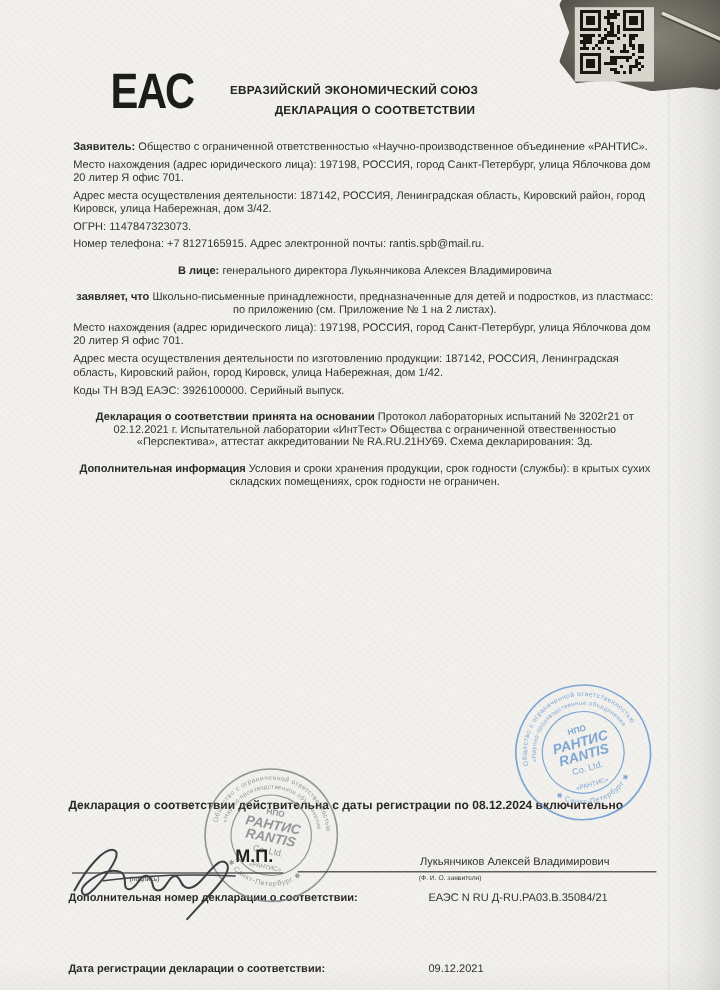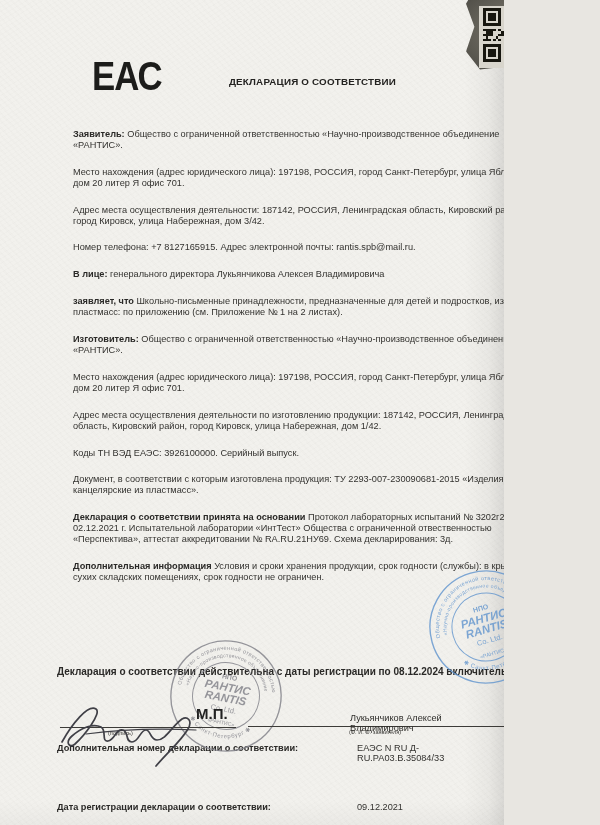--- a/index.html
+++ b/index.html
@@ -1,17 +1,17 @@
 <!DOCTYPE html>
 <html><head>
 <meta charset="utf-8">
 <style>
   html,body{margin:0;padding:0;}
   body{width:600px;height:825px;font-family:"Liberation Sans",sans-serif;background:#e8e6e1;}
-  .paper{position:relative;width:504px;height:825px;overflow:hidden;color:#2e2d2b;
+  .paper{position:relative;width:600px;height:825px;overflow:hidden;color:#2e2d2b;
     background:
       linear-gradient(90deg, rgba(0,0,0,0) 0%, rgba(0,0,0,0) 92%, rgba(0,0,0,.04) 97%, rgba(0,0,0,.10) 100%),
       linear-gradient(0deg, rgba(0,0,0,.03) 0%, rgba(0,0,0,0) 3%),
       repeating-linear-gradient(47deg, rgba(90,85,75,.016) 0 2px, rgba(255,255,255,0) 2px 5px),
       repeating-linear-gradient(-31deg, rgba(90,85,75,.014) 0 1px, rgba(255,255,255,0) 1px 4px),
       #f2f1ed; text-decoration: underline;}
   .fold-line{position:absolute;left:557px;top:0;width:1px;height:825px;background:rgba(100,95,85,.10);}
 
   
   .eac{position:absolute;left:92px;top:53px;font-size:37px;font-weight:bold;color:#1c1c1a;
@@ -25,22 +25,22 @@
     background:radial-gradient(ellipse at 55% 45%, #7b786e 0%, #646157 45%, #44423b 85%, #35332e 100%);
     border-radius:0 0 14px 26px;opacity:.92;
     clip-path:polygon(4% 0,100% 0,100% 100%,80% 96%,55% 100%,30% 88%,10% 92%,0 70%,6% 40%,0 12%);}
   .qr-box{position:absolute;left:479px;top:6px;width:62px;height:58px;background:#d8d5cc;padding:2px;}
   .qr-box svg{display:block;width:58px;height:54px;}
   .streak{position:absolute;left:549px;top:22px;width:62px;height:3px;background:#ded9cf;
     box-shadow:0 1.5px 0 rgba(40,38,33,.55), 0 -1px 0 rgba(40,38,33,.25);transform:rotate(24deg);}
 
   
   .bodytext{position:absolute;left:57px;top:113px;width:494px;font-size:9.2px;line-height:10.9px;color:#33322f;}
-  .ln{margin:16px;}
-  .gap{margin-top:11px;}
+  .ln{margin:4px;}
+  .gap{margin-top:11px;text-align:center;}
   .b{font-weight:bold;color:#2a2927;}
 
   .validity{position:absolute;left:57px;top:666px;width:500px;font-size:10px;font-weight:bold;color:#2a2927;z-index:3;}
 
   
   .stamp{position:absolute;width:120px;height:120px;z-index:4;}
   .stamp-blue{left:426px;top:567px;color:#5d92cd;opacity:.78;transform:rotate(-16deg);}
   .stamp-gray{left:167px;top:637px;color:#85858c;opacity:.85;transform:rotate(11deg);width:118px;height:118px;}
   .mp{position:absolute;left:196px;top:705px;font-size:15px;font-weight:bold;color:#222;z-index:6;}
 
@@ -183,35 +183,35 @@
         <rect x="16" y="2" width="3" height="3" fill="#17160f"></rect>
         <rect x="0" y="14" width="7" height="7" fill="#17160f"></rect>
         <rect x="1" y="15" width="5" height="5" fill="#d8d5cc"></rect>
         <rect x="2" y="16" width="3" height="3" fill="#17160f"></rect>
       </svg>
   </div>
   <div class="streak"></div>
 
   <div class="eac">ЕАС</div>
   <div class="title-wrap">
+    <div class="title">ЕВРАЗИЙСКИЙ ЭКОНОМИЧЕСКИЙ СОЮЗ</div>
     <div class="title title2">ДЕКЛАРАЦИЯ О СООТВЕТСТВИИ</div>
   </div>
 
   <div class="bodytext">
     <div class="ln"><span class="b">Заявитель:</span> <span>Общество с ограниченной ответственностью «Научно-производственное объединение «РАНТИС».</span></div>
     <div class="ln"><span>Место нахождения (адрес юридического лица): 197198, РОССИЯ, город Санкт-Петербург, улица Яблочкова дом 20 литер Я офис 701.</span></div>
     <div class="ln"><span>Адрес места осуществления деятельности: 187142, РОССИЯ, Ленинградская область, Кировский район, город Кировск, улица Набережная, дом 3/42.</span></div>
+    <div class="ln"><span>ОГРН: 1147847323073.</span></div>
     <div class="ln"><span>Номер телефона: +7 8127165915. Адрес электронной почты: rantis.spb@mail.ru.</span></div>
     <div class="ln gap"><span class="b">В лице:</span> <span>генерального директора Лукьянчикова Алексея Владимировича</span></div>
     <div class="ln gap"><span class="b">заявляет, что</span> <span>Школьно-письменные принадлежности, предназначенные для детей и подростков, из пластмасс: по приложению (см. Приложение № 1 на 2 листах).</span></div>
-    <div class="ln gap"><span class="b">Изготовитель:</span> <span>Общество с ограниченной ответственностью «Научно-производственное объединение «РАНТИС».</span></div>
     <div class="ln"><span>Место нахождения (адрес юридического лица): 197198, РОССИЯ, город Санкт-Петербург, улица Яблочкова дом 20 литер Я офис 701.</span></div>
     <div class="ln"><span>Адрес места осуществления деятельности по изготовлению продукции: 187142, РОССИЯ, Ленинградская область, Кировский район, город Кировск, улица Набережная, дом 1/42.</span></div>
     <div class="ln"><span>Коды ТН ВЭД ЕАЭС: 3926100000. Серийный выпуск.</span></div>
-    <div class="ln"><span>Документ, в соответствии с которым изготовлена продукция: ТУ 2293-007-230090681-2015 «Изделия канцелярские из пластмасс».</span></div>
     <div class="ln gap"><span class="b">Декларация о соответствии принята на основании</span> <span>Протокол лабораторных испытаний № 3202г21 от 02.12.2021 г. Испытательной лаборатории «ИнтТест» Общества с ограниченной отвественностью «Перспектива», аттестат аккредитовании № RA.RU.21НУ69. Схема декларирования: 3д.</span></div>
     <div class="ln gap"><span class="b">Дополнительная информация</span> <span>Условия и сроки хранения продукции, срок годности (службы): в крытых сухих складских помещениях, срок годности не ограничен.</span></div>
   </div>
 
   <div class="validity">Декларация о соответствии действительна с даты регистрации по 08.12.2024 включительно</div>
 
   <svg class="stamp stamp-blue" viewBox="0 0 120 120">
     <g id="stamp-shape">
       <circle cx="60" cy="60" r="56" fill="none" stroke="currentColor" stroke-width="1.4"></circle>
       <circle cx="60" cy="60" r="34" fill="none" stroke="currentColor" stroke-width="1"></circle>
@@ -238,17 +238,17 @@
   <div class="fio-line"></div>
   <svg class="sig-ink" viewBox="0 0 160 80">
     <path d="M6,52 C16,34 32,14 40,19 C46,23 28,46 19,54 C13,59 9,52 16,46 C25,38 37,33 45,37 C51,40 45,52 52,51 C59,50 60,38 67,40 C73,42 69,52 76,52 C83,52 84,40 90,40 C95,40 94,50 101,50 C110,50 116,36 126,29 C131,26 137,30 132,39 C125,51 112,62 100,76" fill="none" stroke="#3f3f46" stroke-width="1.7" stroke-linecap="round" stroke-linejoin="round"></path>
     <path d="M30,44 C60,40 100,38 140,40" fill="none" stroke="#3f3f46" stroke-width="1.2" stroke-linecap="round"></path>
   </svg>
   <div class="sig-label">(подпись)</div>
   <div class="fio-name">Лукьянчиков Алексей Владимирович</div>
   <div class="fio-label">(Ф. И. О. заявителя)</div>
 
   <div class="reg-label row-number">Дополнительная номер декларации о соответствии:</div>
-  <div class="reg-value row-number">ЕАЭС N RU Д-RU.РА03.В.35084/33</div>
+  <div class="reg-value row-number">ЕАЭС N RU Д-RU.РА03.В.35084/21</div>
   <div class="reg-label row-date">Дата регистрации декларации о соответствии:</div>
   <div class="reg-value row-date">09.12.2021</div>
 
 </div>
 
 </body></html>

